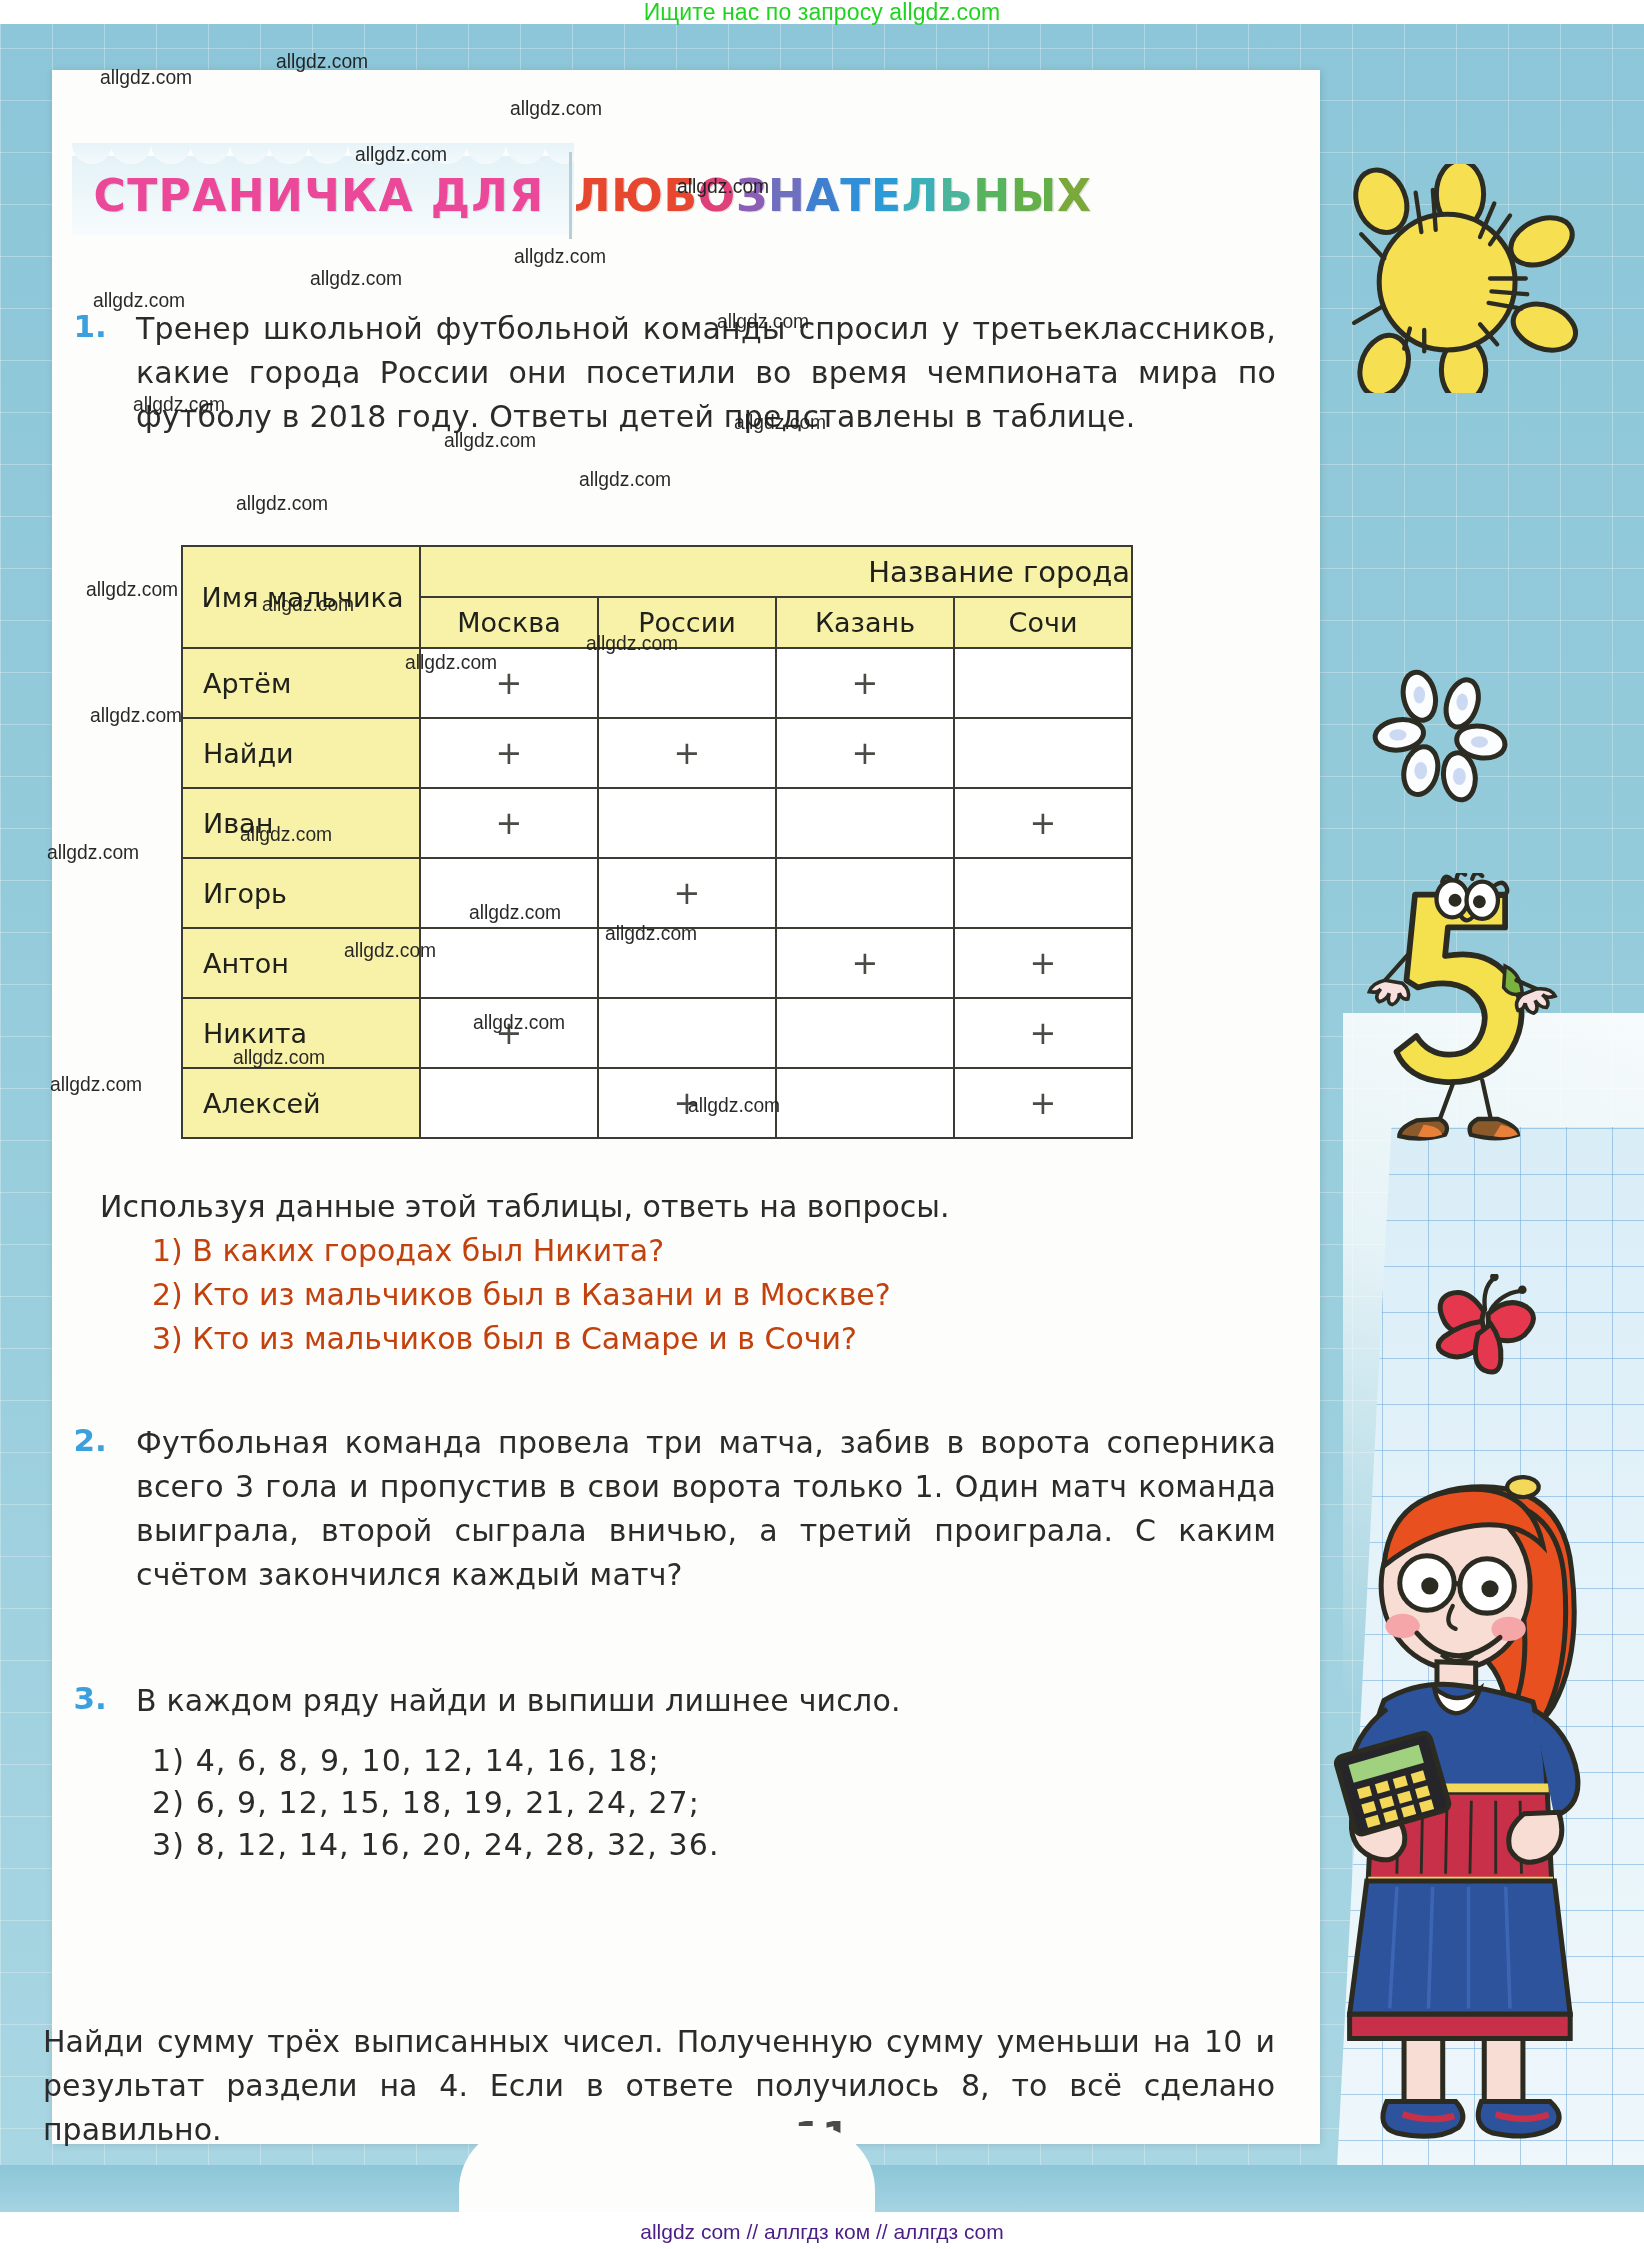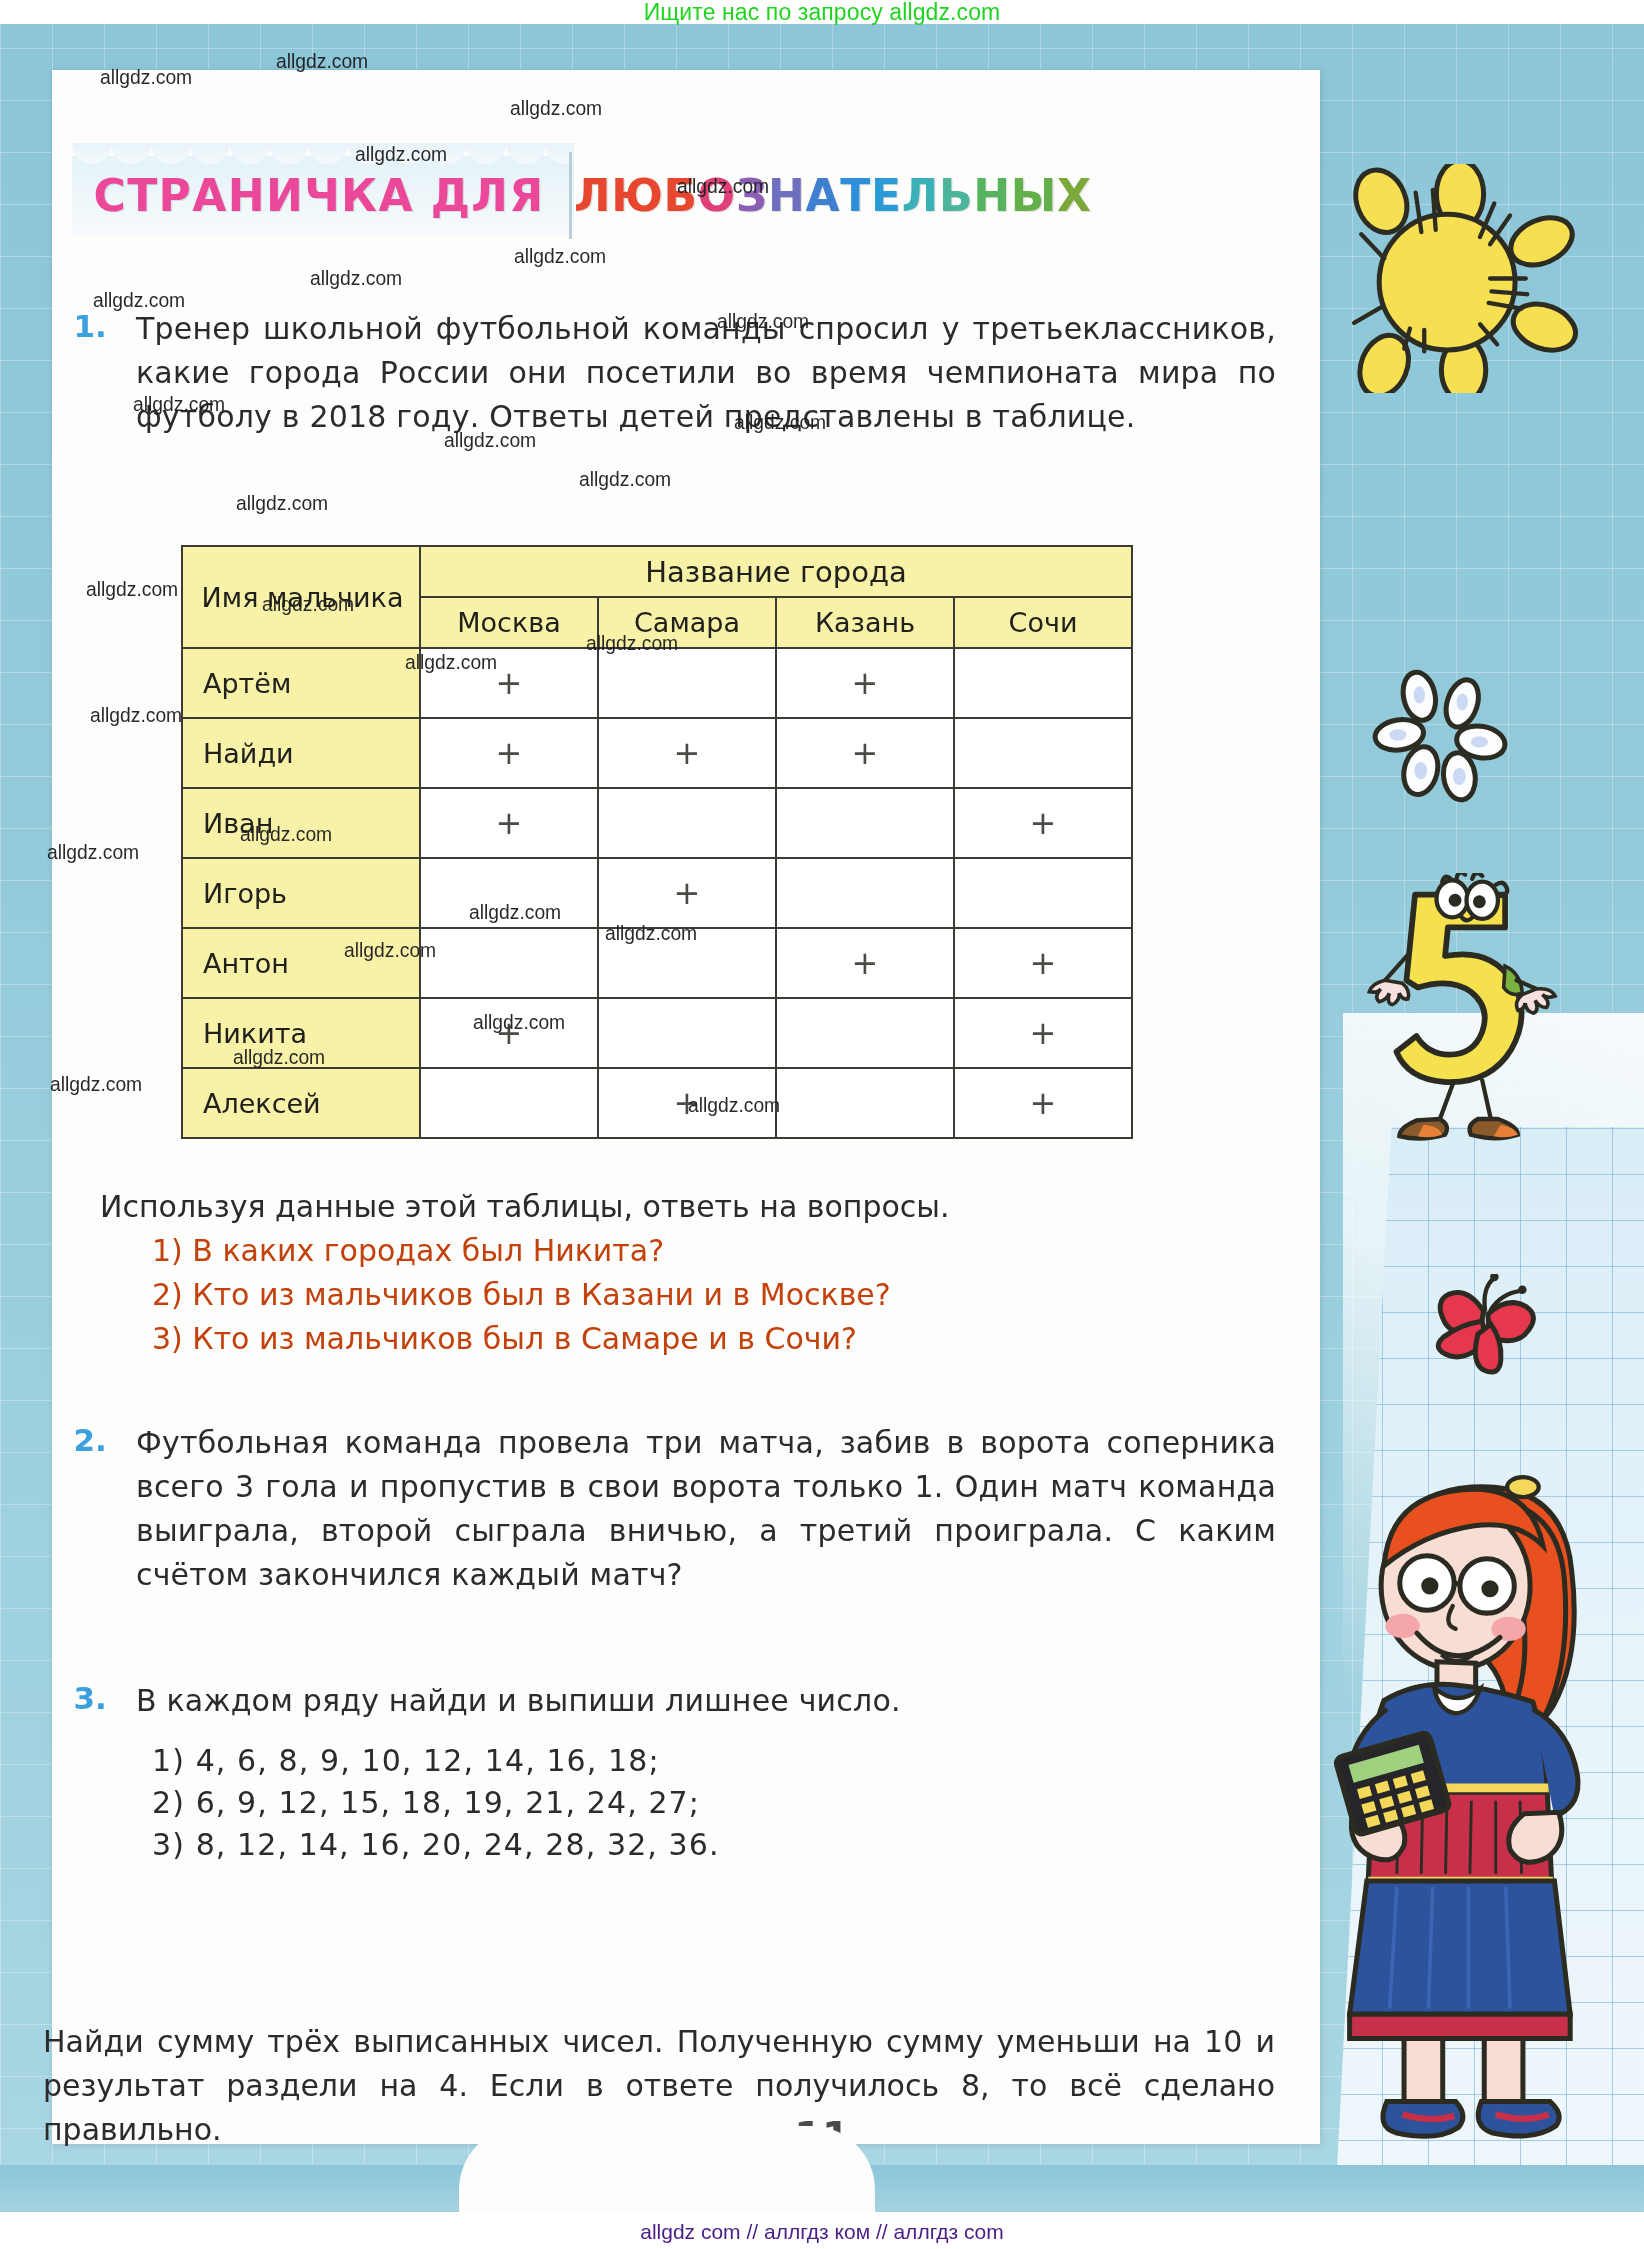--- a/index.html
+++ b/index.html
@@ -247,25 +247,25 @@
       <div class="tnum">1.</div>
       <div class="tbody">Тренер школьной футбольной команды спросил у третьеклассников, какие города России они посетили во время чемпионата мира по футболу в 2018 году.  Ответы детей представлены в таблице.</div>
     </div>
   </div>
 
   <div class="tbl-wrap">
     <table class="data">
       <thead>
         <tr>
           <th class="hdr-name" rowspan="2">Имя мальчика</th>
-          <th class="yell" colspan="4" style="height:47px;font-size:29px;">Название города</th>
+          <th class="yell" colspan="4" style="height:47px;font-size:29px;text-align:right;">Название города</th>
         </tr>
         <tr id="cityHeaderRow">
             <th class="yell cityhdr">Москва</th>
-            <th class="yell cityhdr">Самара</th>
+            <th class="yell cityhdr">России</th>
             <th class="yell cityhdr">Казань</th>
             <th class="yell cityhdr">Сочи</th>
           </tr>
       </thead>
       <tbody id="tableBody">
           <tr>
             <td class="namecell">Артём</td>
             <td><span class="plus">+</span></td>
             <td></td>
             <td><span class="plus">+</span></td>

